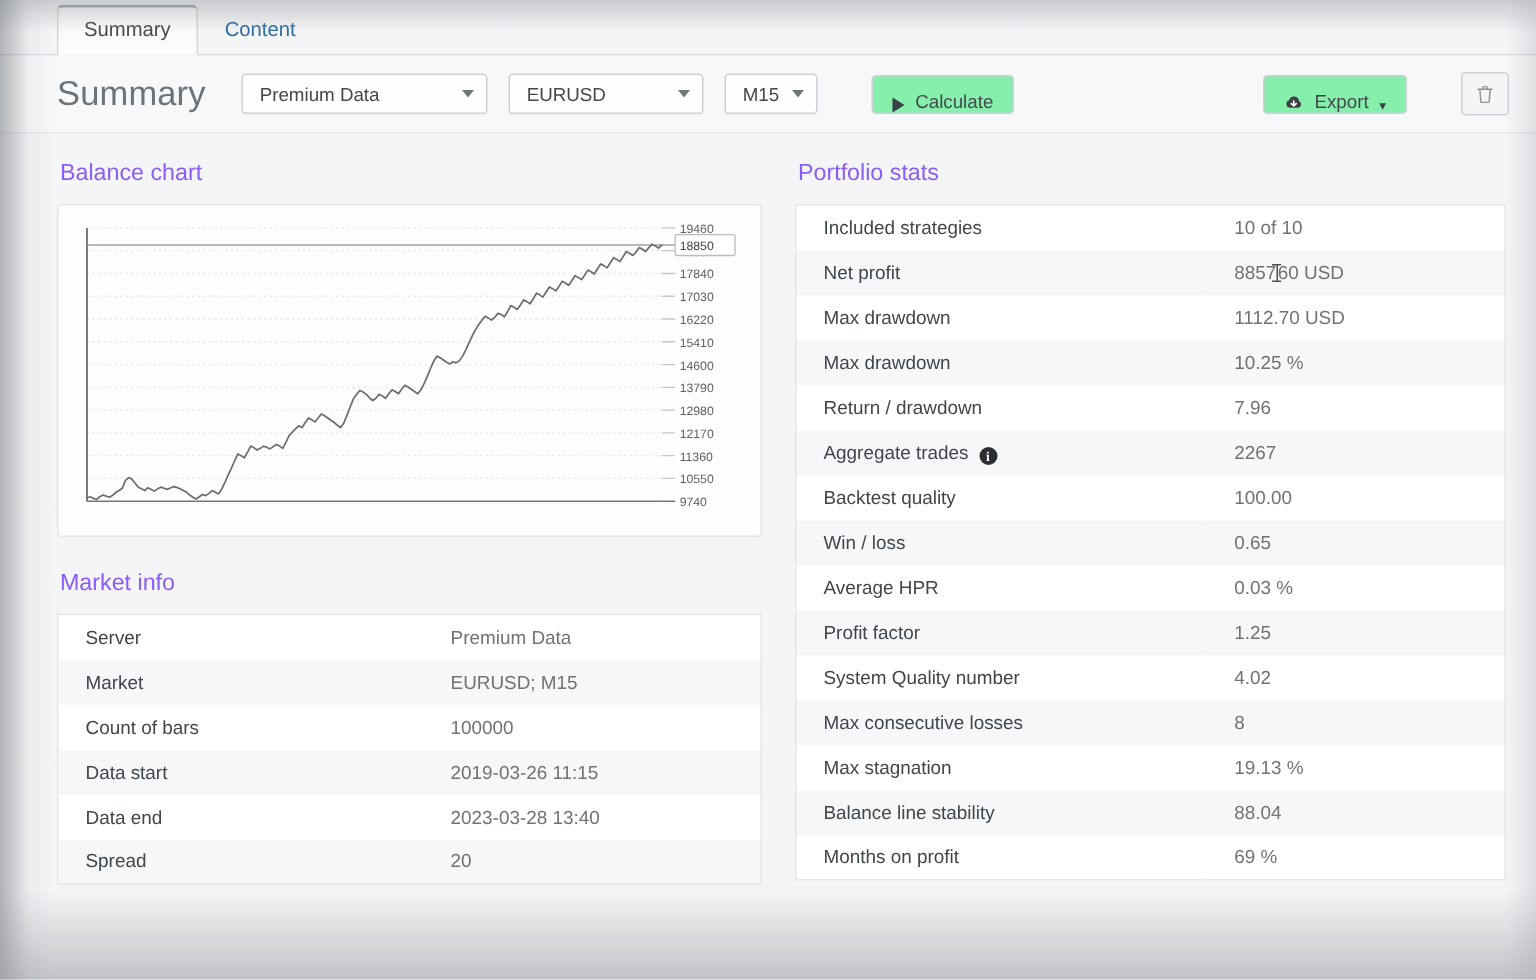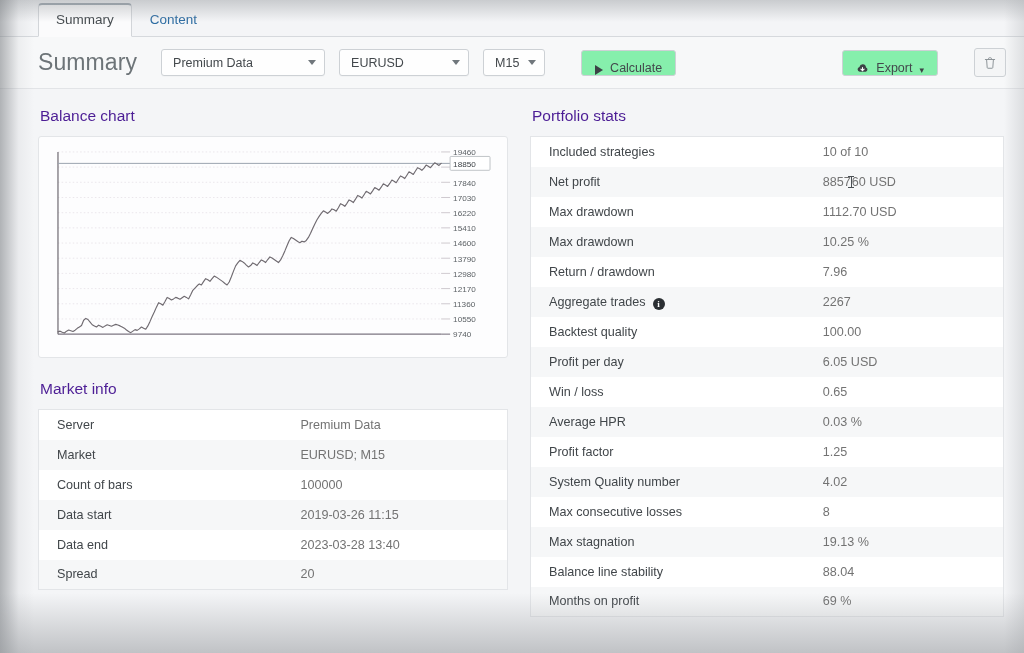--- a/index.html
+++ b/index.html
@@ -113,21 +113,21 @@
   .content {
     position:absolute; left:0; top:89px; right:0; bottom:0;
     background:#f4f5f7;
     padding:18px 20px 0 38px;
     display:flex; gap:22px;
   }
   .col-left  { width:470px; flex:0 0 470px; }
   .col-right { flex:1; }
 
   .section-title {
-    font-size:15.5px; color:#4c1d95; font-weight:400;
+    font-size:15.5px; color:#8b5cf6; font-weight:400;
     margin:0 0 11px 2px;
   }
   .section-title.right { margin-left:2px; }
   .block { margin-bottom:22px; }
 
   
   .chart-card {
     background:#fdfdfe;
     border:1px solid #e3e5e8;
     border-radius:3px;
@@ -371,24 +371,20 @@
             </tr>
             <tr>
               <td class="k">Aggregate trades<span class="info-badge">i</span></td>
               <td class="v">2267</td>
             </tr>
             <tr>
               <td class="k">Backtest quality</td>
               <td class="v">100.00</td>
             </tr>
             <tr>
-              <td class="k">Profit per day</td>
-              <td class="v">6.05 USD</td>
-            </tr>
-            <tr>
               <td class="k">Win / loss</td>
               <td class="v">0.65</td>
             </tr>
             <tr>
               <td class="k">Average HPR</td>
               <td class="v">0.03 %</td>
             </tr>
             <tr>
               <td class="k">Profit factor</td>
               <td class="v">1.25</td>

